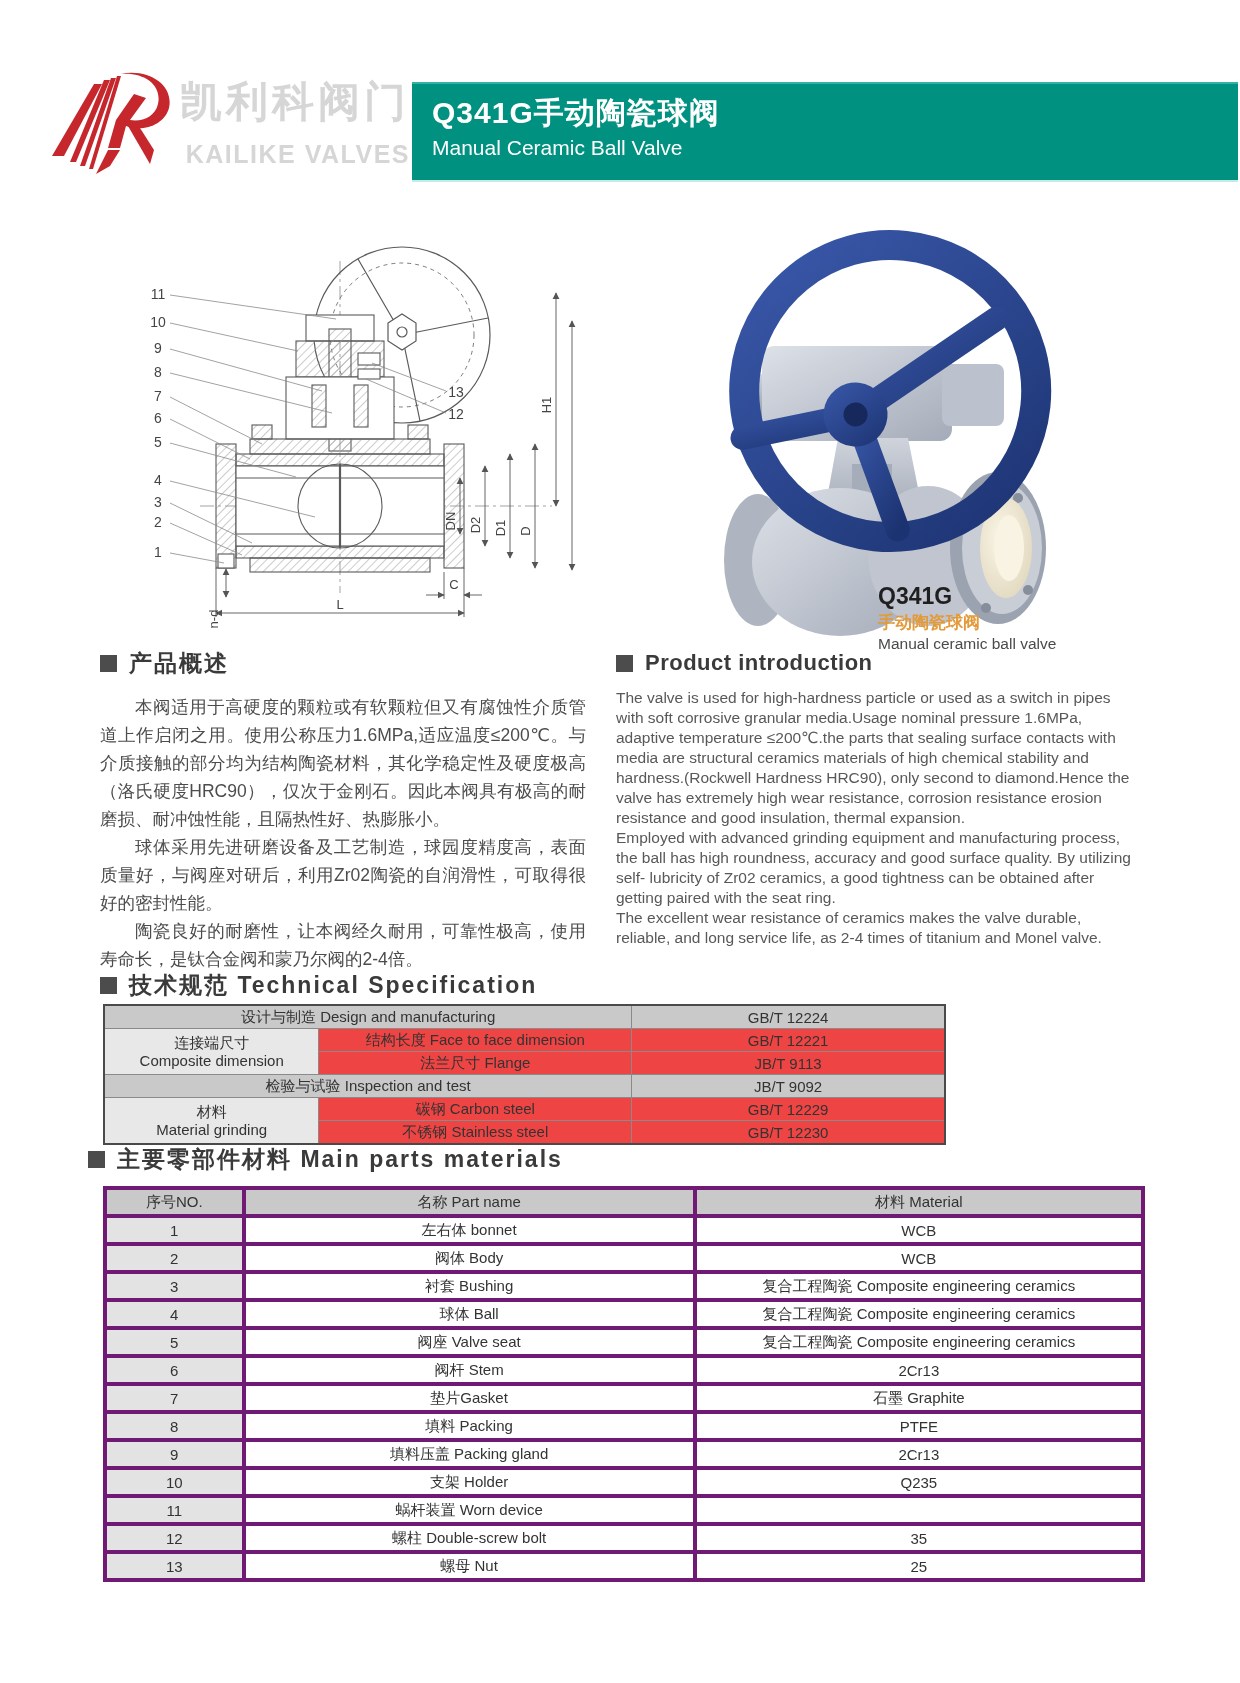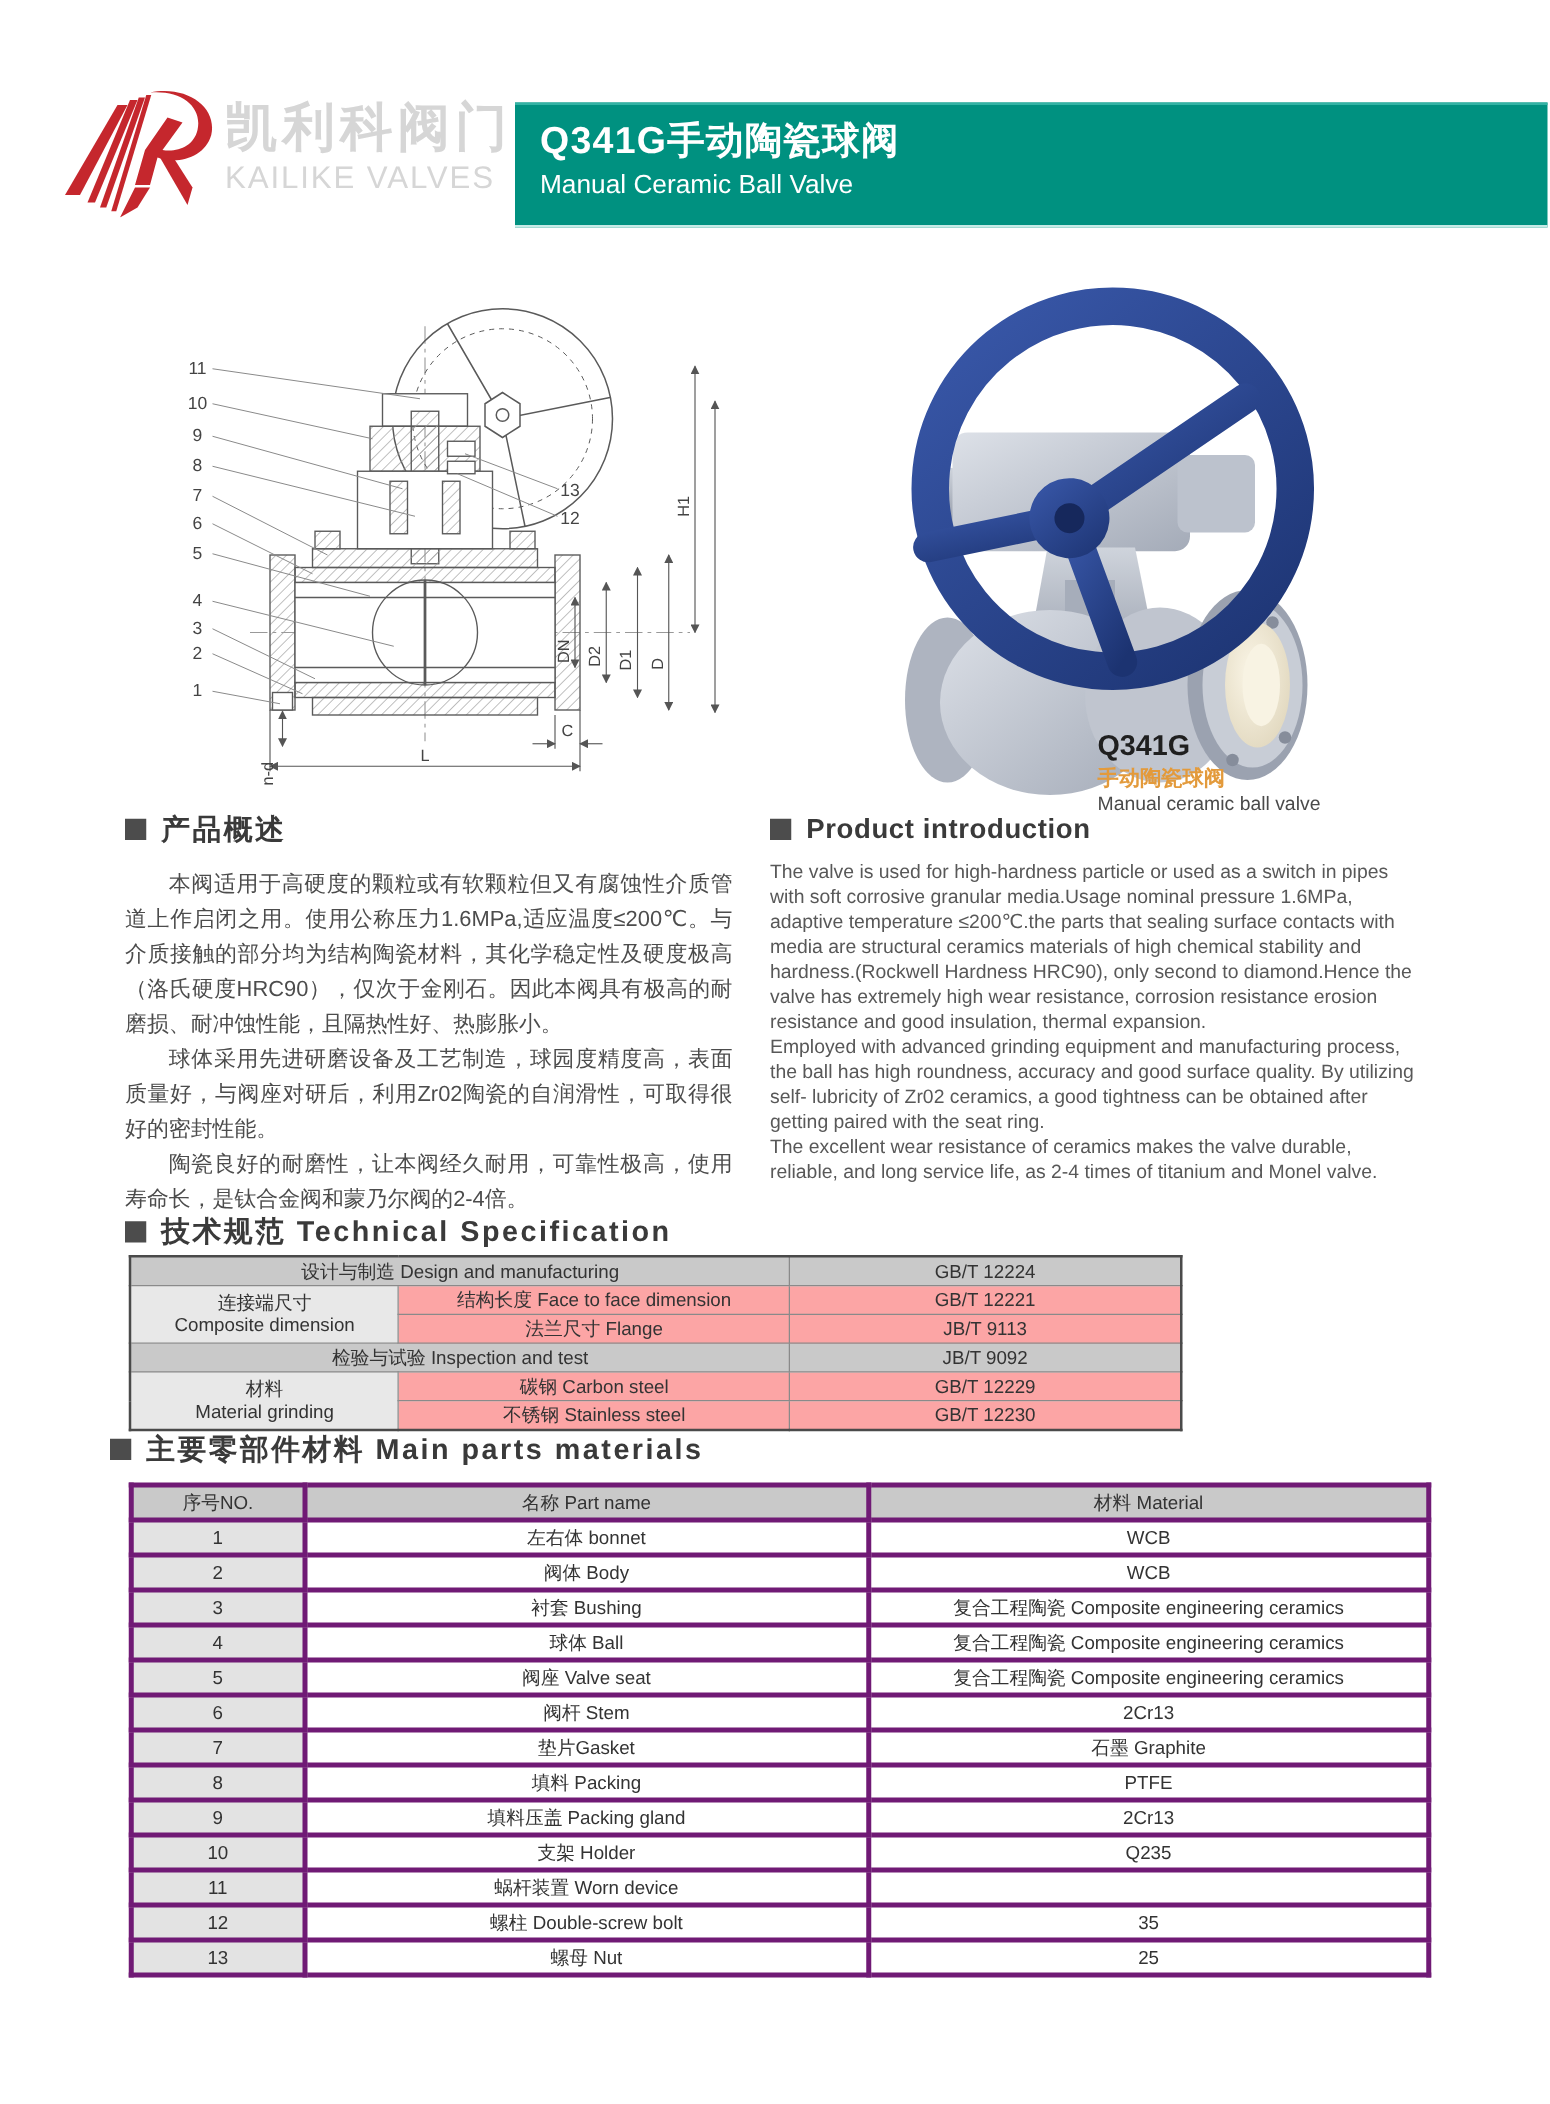--- a/index.html
+++ b/index.html
@@ -4,21 +4,21 @@
 <style>
   html,body{margin:0;padding:0;background:#e9e9e9;}
   .page{position:relative;width:1240px;height:1683px;background:#ffffff;margin:0 auto;
         font-family:"Liberation Sans","DejaVu Sans",sans-serif;color:#3d3d3d;overflow:hidden;}
 
   
   .logo-mark{position:absolute;left:50px;top:70px;width:122px;height:104px;}
   .logo-text{position:absolute;left:180px;top:80px;}
   .logo-cn{font-size:42px;font-weight:bold;color:#d6d6d6;letter-spacing:4px;
            font-family:"DejaVu Sans","Liberation Sans",sans-serif;line-height:1.05;}
-  .logo-en{font-size:25px;font-weight:normal;color:#d6d6d6;letter-spacing:1.5px;margin-top:4px;}
+  .logo-en{font-size:25px;font-weight:bold;color:#d6d6d6;letter-spacing:1.5px;margin-top:16px;text-align:right;}
   .banner{position:absolute;left:412px;top:82px;width:826px;height:100px;background:#009180;
           box-sizing:border-box;padding:11px 0 16px 20px;border-top:2px solid #33b2a4;
           border-bottom:2px solid #c6ebe7;}
   .banner-title{font-size:30px;font-weight:bold;color:#ffffff;letter-spacing:1px;line-height:1.2;}
   .banner-sub{font-size:21px;color:#ffffff;margin-top:5px;}
 
   
   .figure-drawing{position:absolute;left:100px;top:225px;width:480px;height:420px;}
   .figure-photo{position:absolute;left:590px;top:228px;width:545px;height:412px;}
   .photo-caption{position:absolute;left:878px;top:582px;line-height:1.3;}
@@ -37,21 +37,21 @@
   .col-right{position:absolute;left:616px;top:650px;width:516px;}
   .cn-text{margin-top:14px;}
   .cn-text p{margin:0;font-size:17.5px;line-height:1.6;color:#4c4c4c;text-align:justify;text-indent:2em;}
   .en-text{margin-top:12px;}
   .en-text p{margin:0;font-size:15.5px;line-height:1.29;color:#585858;text-align:left;}
 
   
   .spec-head{position:absolute;left:100px;top:970px;}
   table.spec{position:absolute;left:103px;top:1004px;width:843px;border-collapse:collapse;
              font-size:15px;color:#333;text-align:center;border:2px solid #4a4a4a;}
-  table.spec td{border:1px solid #8a8a8a;height:22px;padding:0 6px;background:#fca5a5;}
+  table.spec td{border:1px solid #8a8a8a;height:22px;padding:0 6px;background:#ef4444;}
   table.spec tr.gray td{background:#c9c9c9;}
   table.spec td.group{background:#e8e8e8;line-height:1.15;}
 
   .parts-head{position:absolute;left:88px;top:1144px;}
   table.parts{position:absolute;left:103px;top:1186px;width:1042px;border-collapse:collapse;
               font-size:15px;color:#333;text-align:center;border:2px solid #4a4a4a;}
   table.parts th,table.parts td{border:4px solid #701a75;height:24px;padding:0 6px;font-weight:normal;}
   table.parts thead th{background:#c9c9c9;}
   table.parts tbody td:first-child{background:#e3e3e3;}
 </style>

